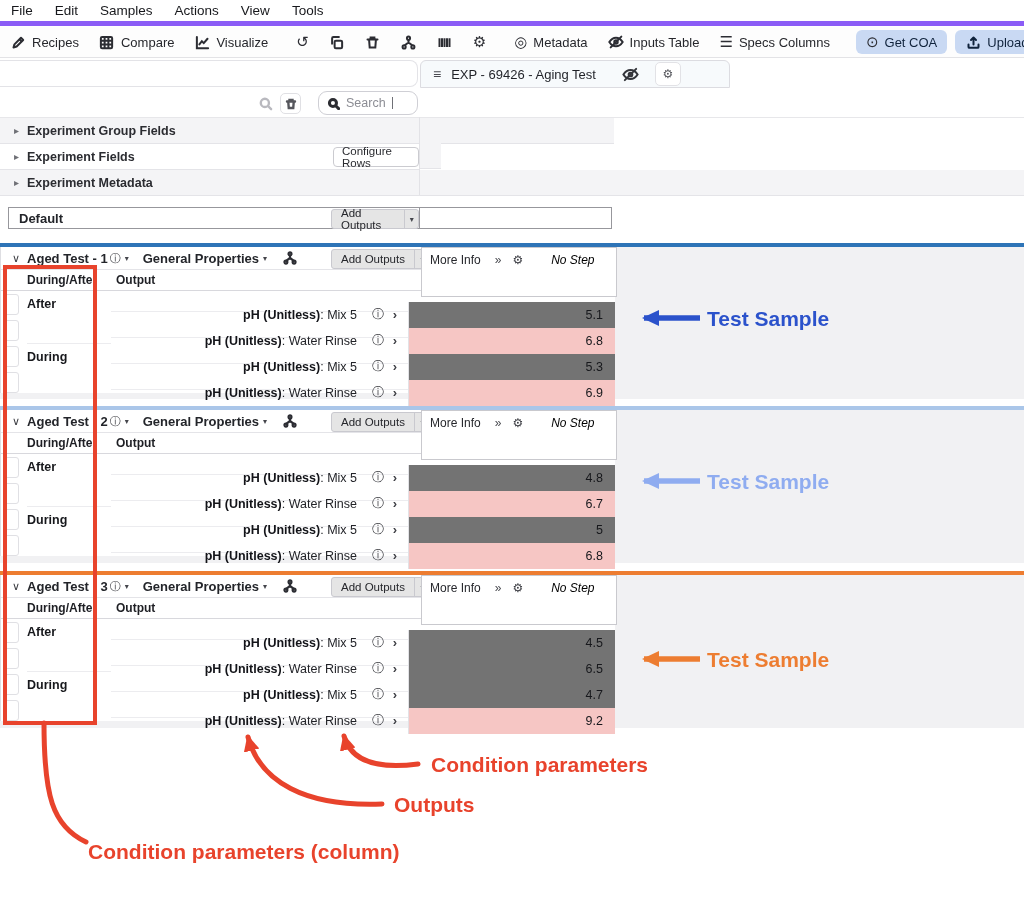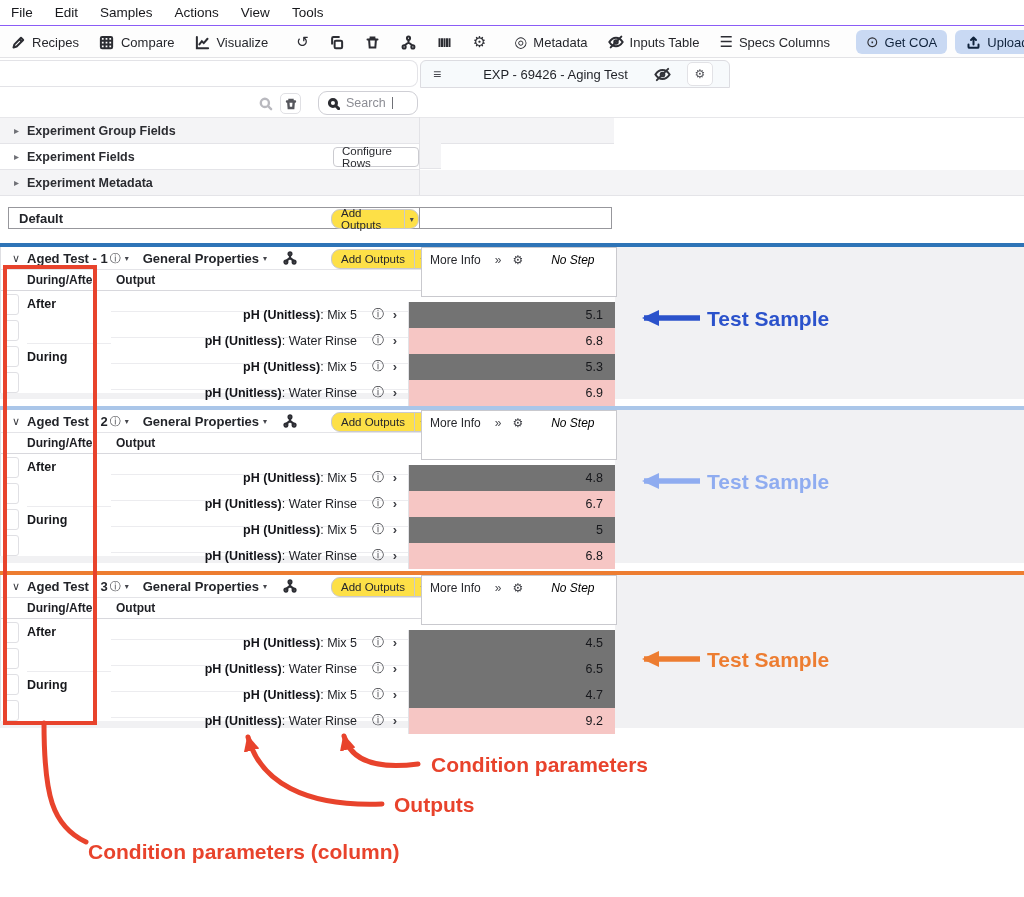--- a/index.html
+++ b/index.html
@@ -1,39 +1,39 @@
 <!DOCTYPE html>
 <html><head>
 <meta charset="utf-8">
 <style>
   html,body{margin:0;padding:0;background:#fff;}
   body{font-family:"Liberation Sans",sans-serif;color:#23252a;}
   .stage{position:relative;width:1024px;height:897px;background:#fff;overflow:hidden;}
   .abs{position:absolute;box-sizing:border-box;}
 
   
-  .menubar{left:0;top:0;width:1024px;height:26px;background:#fff;border-bottom:1px solid #8b5cf6;display:flex;align-items:center;font-size:13.5px;color:#17181c;}
+  .menubar{left:0;top:0;width:1024px;height:26px;background:#fff;border-bottom:5px solid #8b5cf6;display:flex;align-items:center;font-size:13.5px;color:#17181c;}
   .menu-item{padding:0 11px;cursor:default;}
   .menu-search{position:absolute;left:295px;top:3px;width:167px;height:20px;border:1px solid #e2e2e6;border-radius:6px;background:#fbfbfc;color:#b3b3ba;font-size:13px;line-height:20px;padding-left:10px;}
 
   
   .toolbar{left:0;top:27px;width:1024px;height:31px;background:#fdfdfd;border-bottom:1px solid #e3e3e6;display:flex;align-items:center;font-size:13px;color:#26272c;}
   .tb-btn{display:flex;align-items:center;gap:6px;padding:0 10px;height:24px;white-space:nowrap;text-align:center;}
   .tb-ico{display:flex;align-items:center;justify-content:center;width:16px;height:16px;}
   .tb-div{width:1px;height:20px;background:#dcdce0;margin:0 4px;}
   .tb-glyph{font-size:15px;line-height:16px;color:#2c2d33;}
   .tb-blue{background:#c9d9f3;border-radius:6px;height:24px;margin-left:8px;color:#10233c;}
   svg.icon{display:block;}
   svg.icon *{vector-effect:non-scaling-stroke;}
 
   
   .left-pane{left:0;top:60px;width:418px;height:27px;background:#fff;border:1px solid #e3e3e7;border-left:none;border-radius:0 8px 8px 0;}
   .tab{left:420px;top:60px;width:310px;height:28px;background:#f7fafc;border:1px solid #dcdce1;border-radius:6px 6px 0 0;display:flex;align-items:center;font-size:13px;color:#1f2127;}
   .tab .burger{font-size:14px;color:#4a4b52;margin:0 10px 0 12px;}
-  .tab-title{white-space:nowrap;margin-left:32px;}
+  .tab-title{white-space:nowrap;}
   .tab-eyeoff{margin-left:26px;}
   .tab-gearbox{margin-left:16px;width:24px;height:22px;border:1px solid #e2e2e6;border-radius:5px;display:flex;align-items:center;justify-content:center;font-size:12px;color:#55565c;background:#fff;}
 
   
   .mini-search-ico{left:258px;top:96px;color:#b9b9bf;}
   .trash-box{left:280px;top:93px;width:21px;height:21px;border:1px solid #e0e0e4;border-radius:5px;display:flex;align-items:center;justify-content:center;background:#fff;}
   .search-box{left:318px;top:91px;width:100px;height:24px;border:1.5px solid #cfcfd5;border-radius:9px;background:#fff;display:flex;align-items:center;gap:6px;padding:0 8px;font-size:12.5px;color:#8c8d94;}
   .search-caret{width:1px;height:12px;background:#6f7076;}
 
   
@@ -43,21 +43,21 @@
   .frow .flabel{font-weight:700;color:#2b2c31;}
   .fr2{background:#fff;}
   .cfg-btn{position:absolute;left:333px;top:3px;height:18px;border:1px solid #cbcbd0;border-radius:4px;background:#fff;font-size:11.5px;color:#2b2c31;display:flex;align-items:center;padding:0 8px;font-weight:400;}
   .vline-419{left:419px;top:117px;width:1px;height:78px;background:#e2e2e6;}
   .fr2-stub{left:420px;top:143px;width:21px;height:26px;background:#f4f4f6;border-bottom:1px solid #e4e4e8;}
 
   
   .default-left{left:8px;top:207px;width:412px;height:22px;border:1px solid #97979c;background:#fff;display:flex;align-items:center;}
   .default-label{font-weight:700;font-size:13px;margin-left:10px;}
   .default-right{left:420px;top:207px;width:192px;height:22px;border:1px solid #97979c;border-left:none;background:#fff;}
-  .addout{position:absolute;height:18px;display:flex;border:1px solid #c9c9cf;border-radius:9px;background:#fde047;align-items:stretch;font-size:11.5px;color:#26272c;}
+  .addout{position:absolute;height:18px;display:flex;border:1px solid #c9c9cf;border-radius:3px;background:#e5e5e5;align-items:stretch;font-size:11.5px;color:#26272c;}
   .addout .lbl{display:flex;align-items:center;padding:0 9px;}
   .addout .caret{width:15px;border-left:1px solid #c9c9cf;display:flex;align-items:center;justify-content:center;font-size:8px;color:#45464c;}
   .addout-default{left:322px;top:1px;}
 
   
   .section{left:0;width:1024px;background:#f1f1f3;}
   .accent-bar{position:absolute;left:0;top:0;width:1024px;height:4px;background:var(--accent);}
   .panel{position:absolute;left:0;top:4px;width:614px;background:#fff;border-left:1px solid #dedee2;}
   .sec-header{position:relative;height:22px;display:flex;align-items:center;border-bottom:1px solid #e4e4e8;font-size:13px;}
   .sec-chev{margin:0 7px 0 11px;font-size:11px;color:#3a3b40;}

